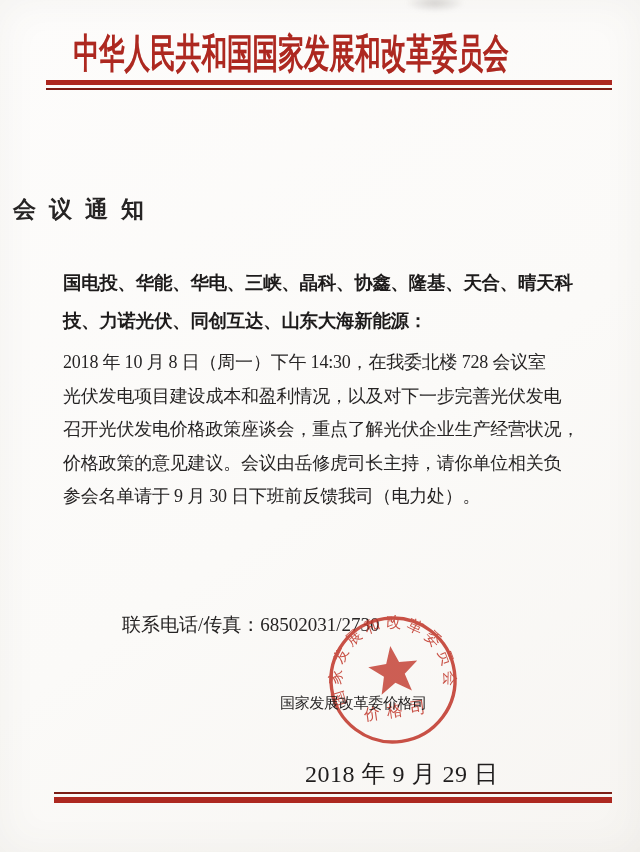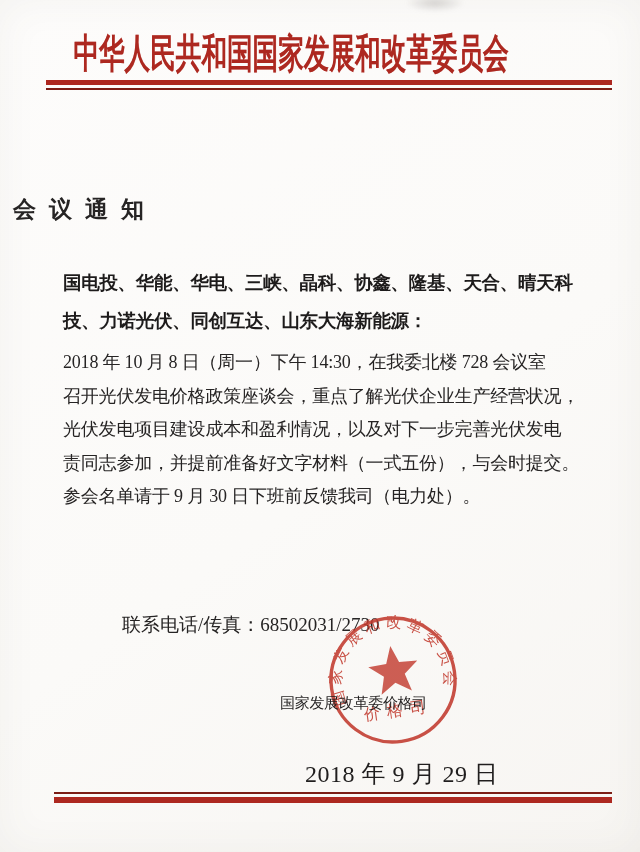--- a/index.html
+++ b/index.html
@@ -104,23 +104,23 @@
 
   <div class="doc-title">会议通知</div>
 
   <div class="addressee">
     <div>国电投、华能、华电、三峡、晶科、协鑫、隆基、天合、晴天科</div>
     <div>技、力诺光伏、同创互达、山东大海新能源：</div>
   </div>
 
   <div class="body-text">
     <div>2018 年 10 月 8 日（周一）下午 14:30，在我委北楼 728 会议室</div>
+    <div>光伏发电项目建设成本和盈利情况，以及对下一步完善光伏发电</div>
     <div>召开光伏发电价格政策座谈会，重点了解光伏企业生产经营状况，</div>
-    <div>光伏发电项目建设成本和盈利情况，以及对下一步完善光伏发电</div>
-    <div>责同志参加，并提前准备好文字材料（一式五份），与会时提交。</div>
+    <div>价格政策的意见建议。会议由岳修虎司长主持，请你单位相关负</div>
     <div>参会名单请于 9 月 30 日下班前反馈我司（电力处）。</div>
   </div>
 
   <div class="contact">联系电话/传真：68502031/2730</div>
 
   <svg class="seal" width="148" height="148" viewBox="-74 -74 148 148">
     <circle cx="0" cy="0" r="62" fill="none" stroke="var(--seal_red)" stroke-width="3.4"></circle>
     <defs>
       <path id="ringArc" d="M -44,27 A 52 52 0 1 1 44,27" fill="none"></path>
     </defs>

